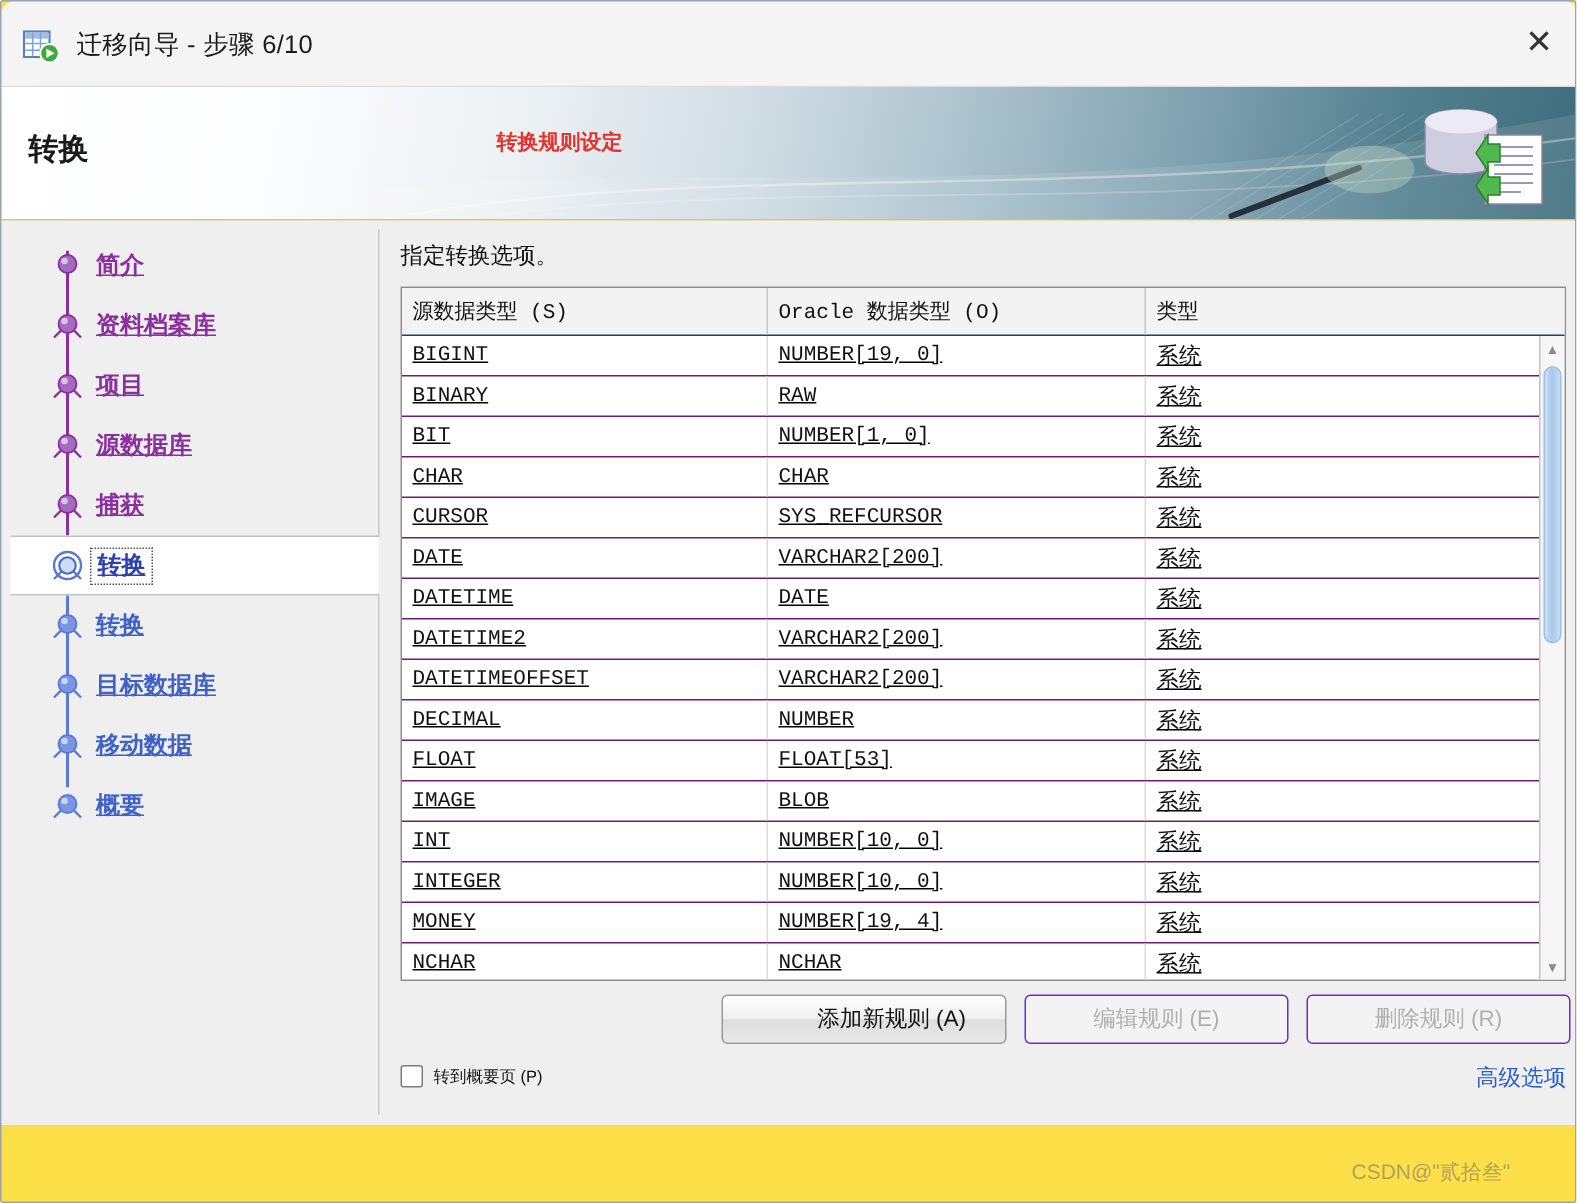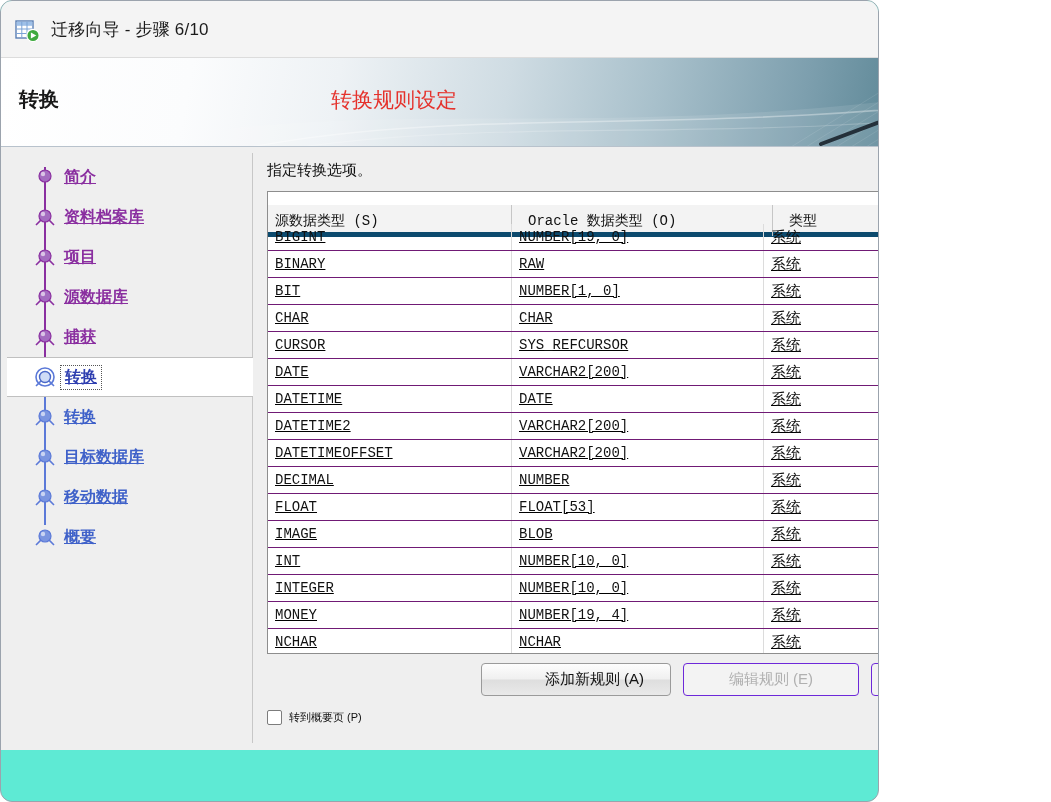--- a/index.html
+++ b/index.html
@@ -6,24 +6,24 @@
   html, body {
     margin: 0; padding: 0;
     width: 1051px; height: 802px;
     font-family: "Liberation Sans", "DejaVu Sans", sans-serif;
     background: #ffffff;
     overflow: hidden;
   }
 
   #window {
     position: relative;
-    width: 879px; height: 802px;
-    background: #5eead4;
+    width: 1051px; height: 802px;
+    background: #fde047;
     border: 1px solid #9ba3ad;
-    border-radius: 12px;
+    border-radius: 2px;
     overflow: hidden;
   }
 
   
   #titlebar {
     position: absolute; left: 0; top: 0;
     width: 1051px; height: 57px;
     background: #f4f4f4;
     border-bottom: 1px solid #dcdcdc;
     border-top-left-radius: 8px;
@@ -63,21 +63,21 @@
         #cfdce3 48%, #a8c0cb 62%, #7d9fae 76%,
         #53808f 88%, #3e6c7c 100%);
   }
   #banner-svg { position: absolute; left: 0; top: 0; }
   #banner-section {
     position: absolute; left: 18px; top: 28px;
     font-size: 20px; font-weight: bold; color: #1a1a1a;
   }
   #banner-title {
     position: absolute; left: 330px; top: 28px;
-    font-size: 21px; font-weight: normal; color: #e5322c;
+    font-size: 14px; font-weight: bold; color: #e5322c;
   }
   #banner-icon { position: absolute; right: 14px; top: 10px; }
 
   
   #body-area {
     position: absolute; left: 0px; top: 146px;
     width: 1051px; height: 603px;
     background: #efefef;
   }
 
@@ -133,26 +133,25 @@
 
   
   #grid-wrap {
     position: absolute; left: 8px; top: 44px;
     width: 777px; height: 463px;
     border: 1px solid #8d8d8d;
     background: #ffffff;
     overflow: hidden;
   }
   #grid-head {
-    position: absolute; left: 0; top: 13px;
+    position: absolute; left: 0; top: 0;
     width: 777px; height: 32px;
     background: #f3f3f3;
-    border-bottom: 5px solid #0c4a6e;
+    border-bottom: 1px solid #0c4a6e;
     display: flex;
-    gap: 9px;
   }
   #grid-head .hc {
     font-family: "Liberation Mono", "DejaVu Sans Mono", monospace;
     font-size: 14px; color: #111;
     display: flex; align-items: center;
     padding-left: 7px;
     height: 31px;
     border-right: 1px solid #c6c6c6;
     overflow: hidden; white-space: nowrap;
   }

